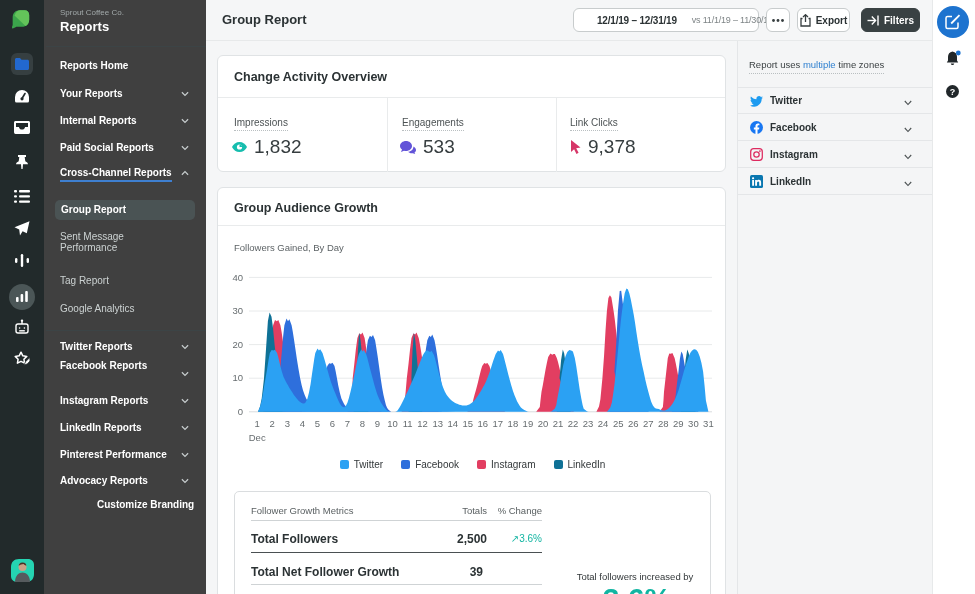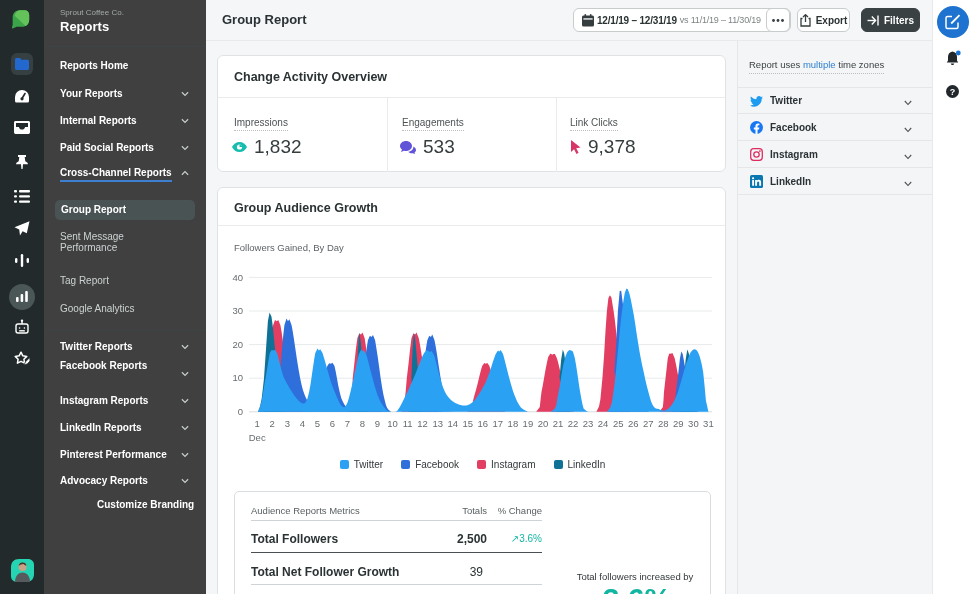--- a/index.html
+++ b/index.html
@@ -251,38 +251,38 @@
 </div>
 
     <div class="abs" style="left:0;top:271px;width:509px;display:flex;justify-content:center;gap:18px;font-size:10px;color:#33383a;">
       <span style="display:flex;align-items:center;gap:5px;"><span style="width:9px;height:9px;border-radius:2px;background:#2ba1f3;display:inline-block;"></span>Twitter</span>
       <span style="display:flex;align-items:center;gap:5px;"><span style="width:9px;height:9px;border-radius:2px;background:#2e6fdc;display:inline-block;"></span>Facebook</span>
       <span style="display:flex;align-items:center;gap:5px;"><span style="width:9px;height:9px;border-radius:2px;background:#e23e61;display:inline-block;"></span>Instagram</span>
       <span style="display:flex;align-items:center;gap:5px;"><span style="width:9px;height:9px;border-radius:2px;background:#0f7196;display:inline-block;"></span>LinkedIn</span>
     </div>
 
     <div class="abs" style="left:16px;top:303px;width:477px;height:110px;border:1px solid #dadddf;border-radius:5px;">
-      <div class="abs" style="left:16px;top:13px;font-size:9.5px;color:#5a6062;">Audience Reports Metrics</div>
+      <div class="abs" style="left:16px;top:13px;font-size:9.5px;color:#5a6062;">Follower Growth Metrics</div>
       <div class="abs" style="left:192px;top:13px;width:60px;text-align:right;font-size:9.5px;color:#5a6062;">Totals</div>
       <div class="abs" style="left:240px;top:13px;width:67px;text-align:right;font-size:9.5px;color:#5a6062;white-space:nowrap;">% Change</div>
       <div class="abs" style="left:16px;top:28px;width:291px;height:1px;background:#cfd3d5;"></div>
       <div class="abs" style="left:16px;top:40px;font-size:12px;font-weight:bold;color:#2b3234;">Total Followers</div>
       <div class="abs" style="left:192px;top:40px;width:60px;text-align:right;font-size:12px;font-weight:bold;color:#2b3234;">2,500</div>
       <div class="abs" style="left:240px;top:41px;width:67px;text-align:right;font-size:10px;color:#12b5a2;white-space:nowrap;">↗3.6%</div>
       <div class="abs" style="left:16px;top:60px;width:291px;height:1px;background:#4a5052;"></div>
       <div class="abs" style="left:16px;top:73px;font-size:12px;font-weight:bold;color:#2b3234;">Total Net Follower Growth</div>
-      <div class="abs" style="left:188px;top:73px;width:60px;text-align:right;font-size:12px;font-weight:normal;color:#2b3234;">39</div>
+      <div class="abs" style="left:188px;top:73px;width:60px;text-align:right;font-size:12px;font-weight:bold;color:#2b3234;">39</div>
       <div class="abs" style="left:16px;top:92px;width:291px;height:1px;background:#cfd3d5;"></div>
       <div class="abs" style="left:320px;top:79px;width:160px;text-align:center;font-size:9.5px;color:#33383a;white-space:nowrap;">Total followers increased by</div>
       <div class="abs" style="left:322px;top:90px;width:160px;text-align:center;font-size:30px;font-weight:bold;color:#12b5a2;">3.6%</div>
     </div>
   </div>
 </div>
 
-<div class="btn" style="left:573px;width:218px;gap:3px;justify-content:flex-start;padding-left:8px;">
+<div class="btn" style="left:573px;width:186px;gap:15px;justify-content:flex-start;padding-left:8px;">
   <svg width="12" height="13" viewBox="0 0 12 13">
       <rect x="0" y="1.5" width="12" height="11" rx="1.5" fill="#363d3f"></rect>
       <rect x="1.4" y="4.3" width="9.2" height="1.3" fill="#fff"></rect>
       <rect x="2.5" y="0" width="1.6" height="3" rx="0.8" fill="#363d3f"></rect>
       <rect x="7.9" y="0" width="1.6" height="3" rx="0.8" fill="#363d3f"></rect>
     </svg>
   <span style="font-size:10px;font-weight:bold;color:#2b3234;letter-spacing:-0.2px;">12/1/19 – 12/31/19</span>
   <span style="font-size:9px;color:#7e8486;letter-spacing:-0.2px;">vs 11/1/19 – 11/30/19</span>
 </div>
 <div class="btn" style="left:766px;width:24px;">

